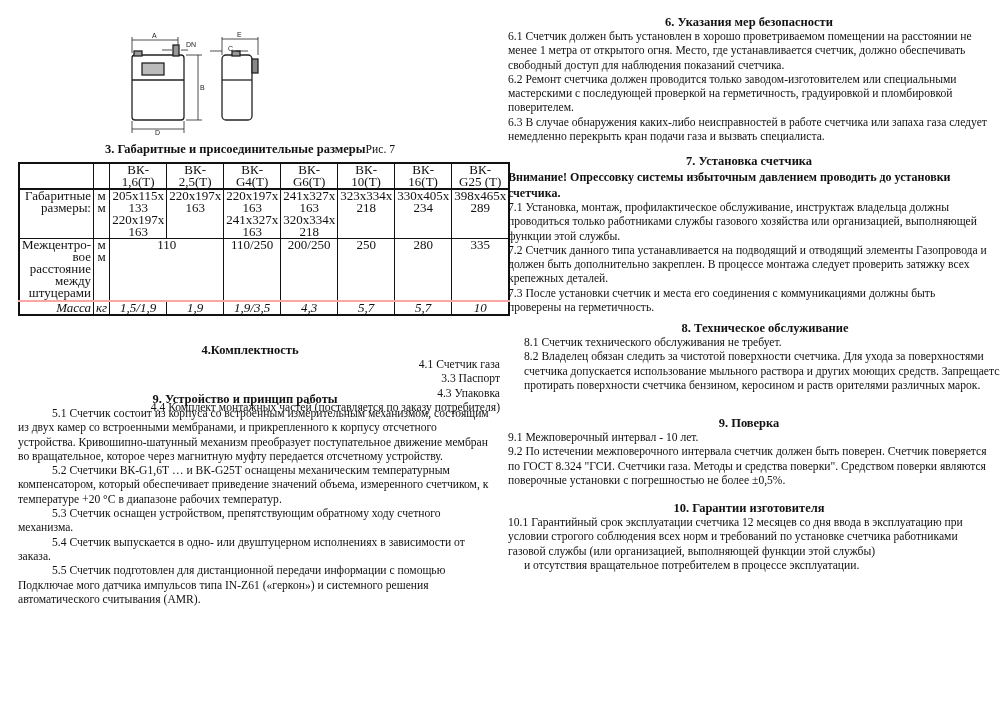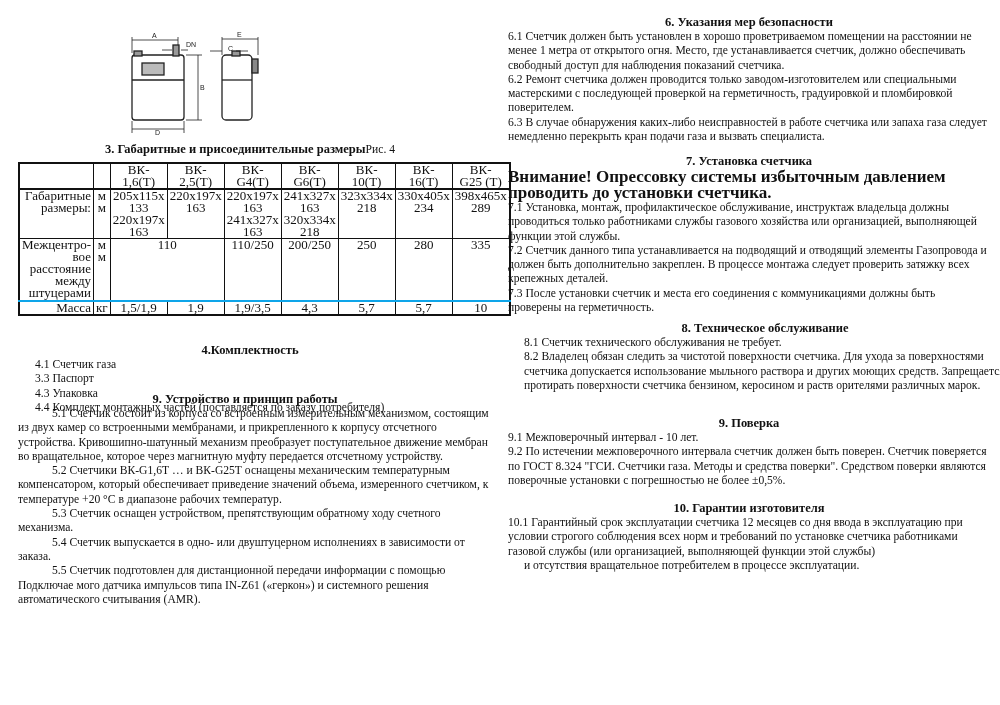--- a/index.html
+++ b/index.html
@@ -8,45 +8,45 @@
     font-family: "Liberation Serif", serif; color: #111; font-size: 11.6px; line-height: 14.3px;
   }
   .col { position: absolute; top: 0; }
   .left { left: 0; width: 500px; }
   .right { left: 508px; width: 482px; }
   h3 {
     margin: 0; font-size: 12.5px; font-weight: bold; text-align: center; line-height: 15px;
   }
   p { margin: 0; }
   .indent { text-indent: 34px; }
-  .item-left { padding-left: 35px; }
+  .item-left { padding-left: 35px; text-align: right; }
 
   
   .drawing { position: absolute; left: 120px; top: 25px; width: 200px; height: 115px; }
 
   
   .tbl-title { position: absolute; left: 0; top: 142px; width: 500px; text-align: center; }
   .tbl-title .rest { font-weight: normal; }
   table.dims {
     position: absolute; left: 18px; top: 162px; border-collapse: collapse;
     font-size: 13px; line-height: 12px; border: 2px solid #111;
   }
   table.dims td { border: 1px solid #111; vertical-align: top; text-align: center; padding: 0 2px; }
   table.dims td.lbl { text-align: right; width: 62px; }
   table.dims td.unit { width: 16px; }
   table.dims tr.hdr td { border-bottom: 2px solid #111; }
-  table.dims tr.mass td { border-top: 2px solid #0ea5e9; }
+  table.dims tr.mass td { border-top: 2px solid #fca5a5; font-style: italic; }
 
   .sec4 { position: absolute; left: 0; top: 316px; width: 500px; margin-top: 27px; }
   .sec5 { position: absolute; left: 0; top: 392px; width: 500px; padding-left: 18px; box-sizing: border-box; padding-right: 10px; }
   .sec5 h3 { margin-left: -18px; }
 
   .sec6 { position: absolute; top: 15px; left: 0; width: 482px; font-family: Liberation Serif, serif; }
   .sec7 { position: absolute; top: 154px; left: 0; width: 482px; }
-  .warn { font-weight: bold; font-size: 17px; line-height: 16px; }
+  .warn { font-weight: bold; font-size: 12px; line-height: 16px; }
   .sec8 { position: absolute; top: 321px; left: 16px; width: 482px; }
   .sec9 { position: absolute; top: 416px; left: 0; width: 482px; }
   .sec10 { position: absolute; top: 501px; left: 0; width: 482px; }
   .indent-small { padding-left: 16px; }
 </style>
 </head>
 <body>
 
 <div class="col left">
 
@@ -86,21 +86,21 @@
       <text x="32" y="13">A</text>
       <text x="66" y="22">DN</text>
       <text x="80" y="65">B</text>
       <text x="35" y="110">D</text>
       <text x="108" y="26">C</text>
       <text x="117" y="12">E</text>
     </g>
   </svg>
 
   <div class="tbl-title">
-    <h3 style="display:inline">3. Габаритные и присоединительные размеры</h3><span class="rest">Рис. 4</span>
+    <h3 style="display:inline">3. Габаритные и присоединительные размеры</h3><span class="rest">Рис. 7</span>
   </div>
 
   <table class="dims">
     <tbody>
         <tr class="hdr">
       <td class="lbl"></td>
       <td class="unit"></td>
       <td style="white-space:pre-line;width:50px">ВК-
 1,6(Т)</td>
       <td style="white-space:pre-line;width:46px">ВК-

